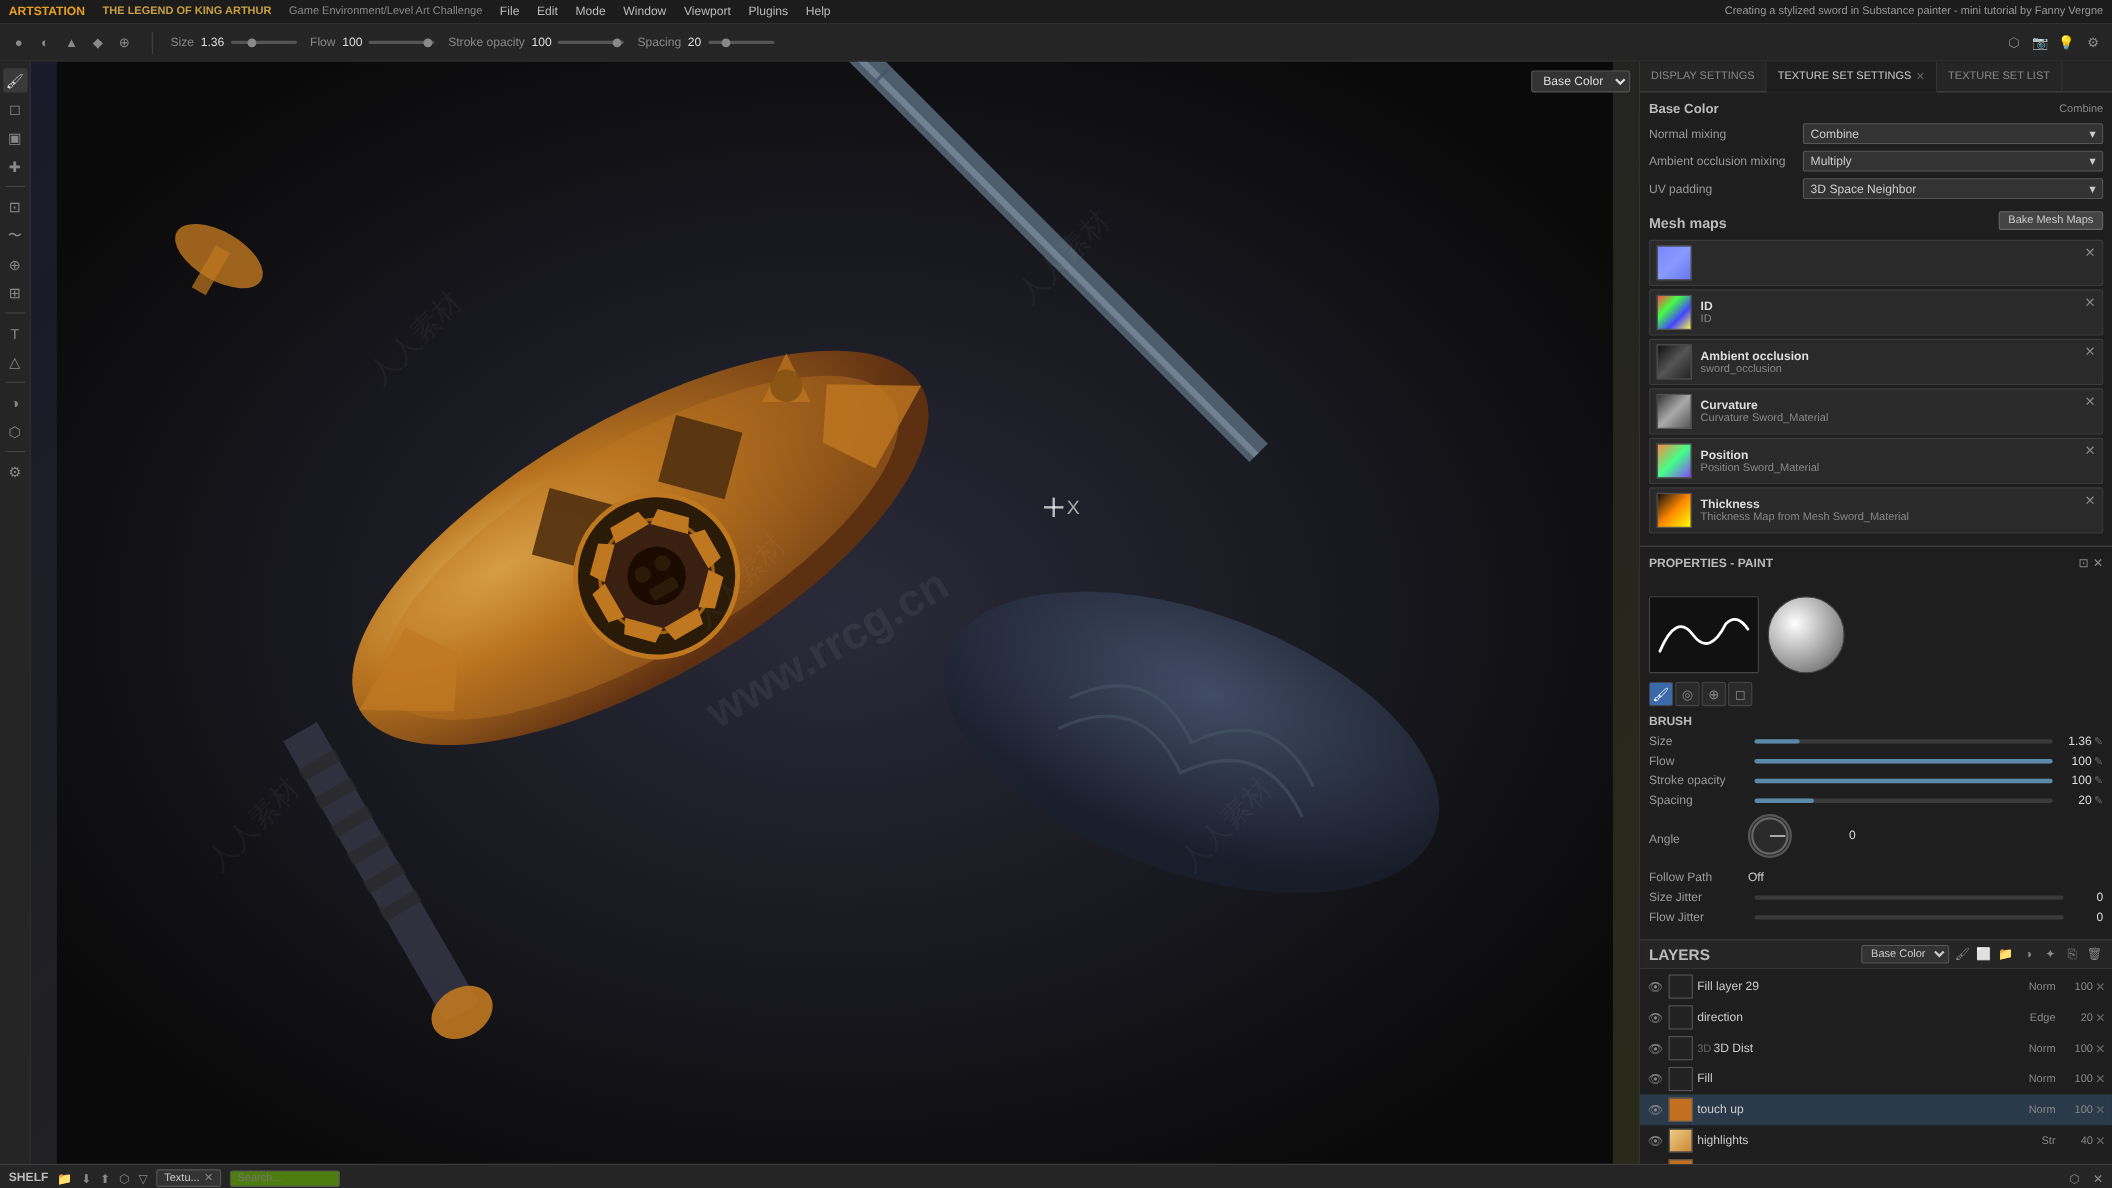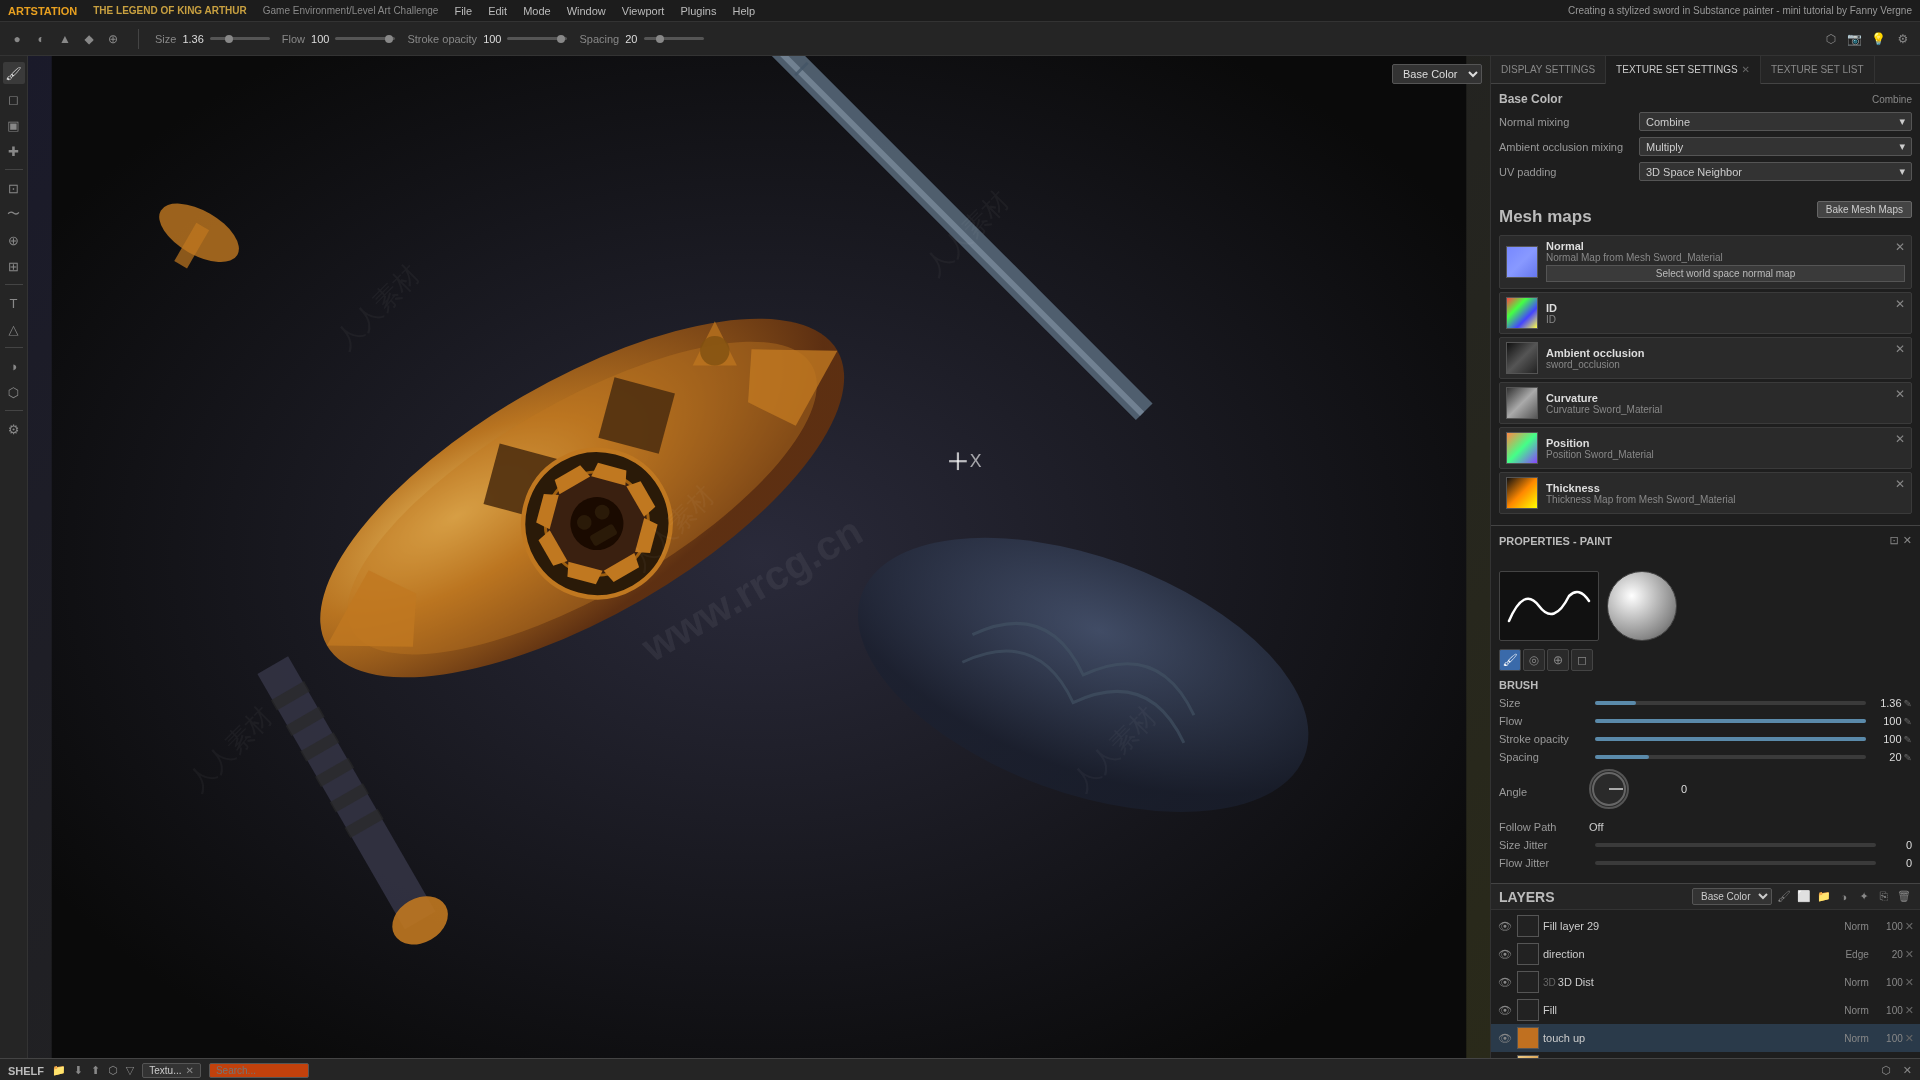--- a/index.html
+++ b/index.html
@@ -43,21 +43,21 @@
     #right-tabs { display: flex; background: #252525; border-bottom: 1px solid #444; height: 28px; align-items: center; }
     .right-tab { padding: 0 10px; height: 28px; display: flex; align-items: center; font-size: 10px; color: #888; cursor: pointer; border-right: 1px solid #333; }
     .right-tab.active { background: #1e1e1e; color: #ccc; }
     .right-tab-close { color: #666; margin-left: 4px; font-size: 10px; cursor: pointer; }
 
     
     #texture-set-panel { padding: 8px; overflow-y: auto; flex: 0 0 auto; }
     .panel-row { display: flex; align-items: center; margin-bottom: 6px; }
     .panel-row-label { width: 140px; color: #999; font-size: 11px; flex-shrink: 0; }
     .panel-dropdown { flex: 1; background: #333; border: 1px solid #555; color: #ccc; font-size: 11px; padding: 2px 6px; border-radius: 2px; display: flex; align-items: center; justify-content: space-between; cursor: pointer; }
-    .panel-section { color: #bbb; font-size: 17px; font-weight: bold; margin: 20px 0 4px 0; }
+    .panel-section { color: #bbb; font-size: 13px; font-weight: bold; margin: 8px 0 4px 0; }
 
     
     .mesh-maps-header { display: flex; align-items: center; justify-content: space-between; margin-bottom: 4px; }
     .bake-btn { background: #444; border: 1px solid #666; color: #ccc; font-size: 10px; padding: 2px 8px; border-radius: 2px; cursor: pointer; }
 
     .mesh-map-row { display: flex; align-items: center; background: #2a2a2a; border: 1px solid #3a3a3a; margin-bottom: 3px; padding: 4px 6px; border-radius: 2px; position: relative; }
     .mesh-map-thumb { width: 32px; height: 32px; border: 1px solid #555; margin-right: 8px; flex-shrink: 0; }
     .mesh-map-info { flex: 1; }
     .mesh-map-name { color: #ddd; font-size: 11px; font-weight: bold; }
     .mesh-map-sub { color: #888; font-size: 10px; }
@@ -112,21 +112,21 @@
     .layer-blend { color: #888; font-size: 10px; margin-right: 4px; }
     .layer-opacity { color: #888; font-size: 10px; width: 30px; text-align: right; }
     .layer-close { color: #666; font-size: 11px; cursor: pointer; margin-left: 2px; }
     .layer-extra-icon { color: #666; font-size: 10px; margin-right: 2px; }
 
     
     #shelf { height: 140px; background: #1e1e1e; border-top: 1px solid #444; flex-shrink: 0; }
     #shelf-header { display: flex; align-items: center; padding: 4px 8px; background: #252525; border-bottom: 1px solid #333; gap: 8px; }
     .shelf-title { color: #bbb; font-size: 11px; font-weight: bold; }
     .shelf-icon-btn { color: #888; font-size: 11px; cursor: pointer; }
-    .shelf-search { background: #c2410c; border: 1px solid #555; color: #ccc; font-size: 10px; padding: 1px 6px; border-radius: 2px; width: 100px; }
+    .shelf-search { background: #4d7c0f; border: 1px solid #555; color: #ccc; font-size: 10px; padding: 1px 6px; border-radius: 2px; width: 100px; }
 
     
     .brush-stroke-svg { width: 90px; height: 60px; }
 
     
     .thumb-normal { background: linear-gradient(135deg, #7788ff 0%, #8899ff 50%, #6677ee 100%); }
     .thumb-id { background: linear-gradient(135deg, #ff4444 0%, #44ff44 33%, #4444ff 66%, #ffff44 100%); }
     .thumb-ao { background: linear-gradient(135deg, #111 0%, #555 50%, #222 100%); }
     .thumb-curvature { background: linear-gradient(135deg, #333 0%, #aaa 50%, #555 100%); }
     .thumb-position { background: linear-gradient(135deg, #ff8844 0%, #44ff88 50%, #8844ff 100%); }
@@ -393,25 +393,20 @@
         </div>
       </div>
 
       <div class="mesh-maps-header">
         <span class="panel-section">Mesh maps</span>
         <button class="bake-btn">Bake Mesh Maps</button>
       </div>
 
       <div class="mesh-map-row">
         <div class="mesh-map-thumb thumb-normal"></div>
-        <div class="mesh-map-info">
-          <div class="mesh-map-name">Normal</div>
-          <div class="mesh-map-sub">Normal Map from Mesh Sword_Material</div>
-          <div class="mesh-map-select-btn">Select world space normal map</div>
-        </div>
         <span class="mesh-map-close">✕</span>
       </div>
 
       <div class="mesh-map-row">
         <div class="mesh-map-thumb thumb-id"></div>
         <div class="mesh-map-info">
           <div class="mesh-map-name">ID</div>
           <div class="mesh-map-sub">ID</div>
         </div>
         <span class="mesh-map-close">✕</span>

